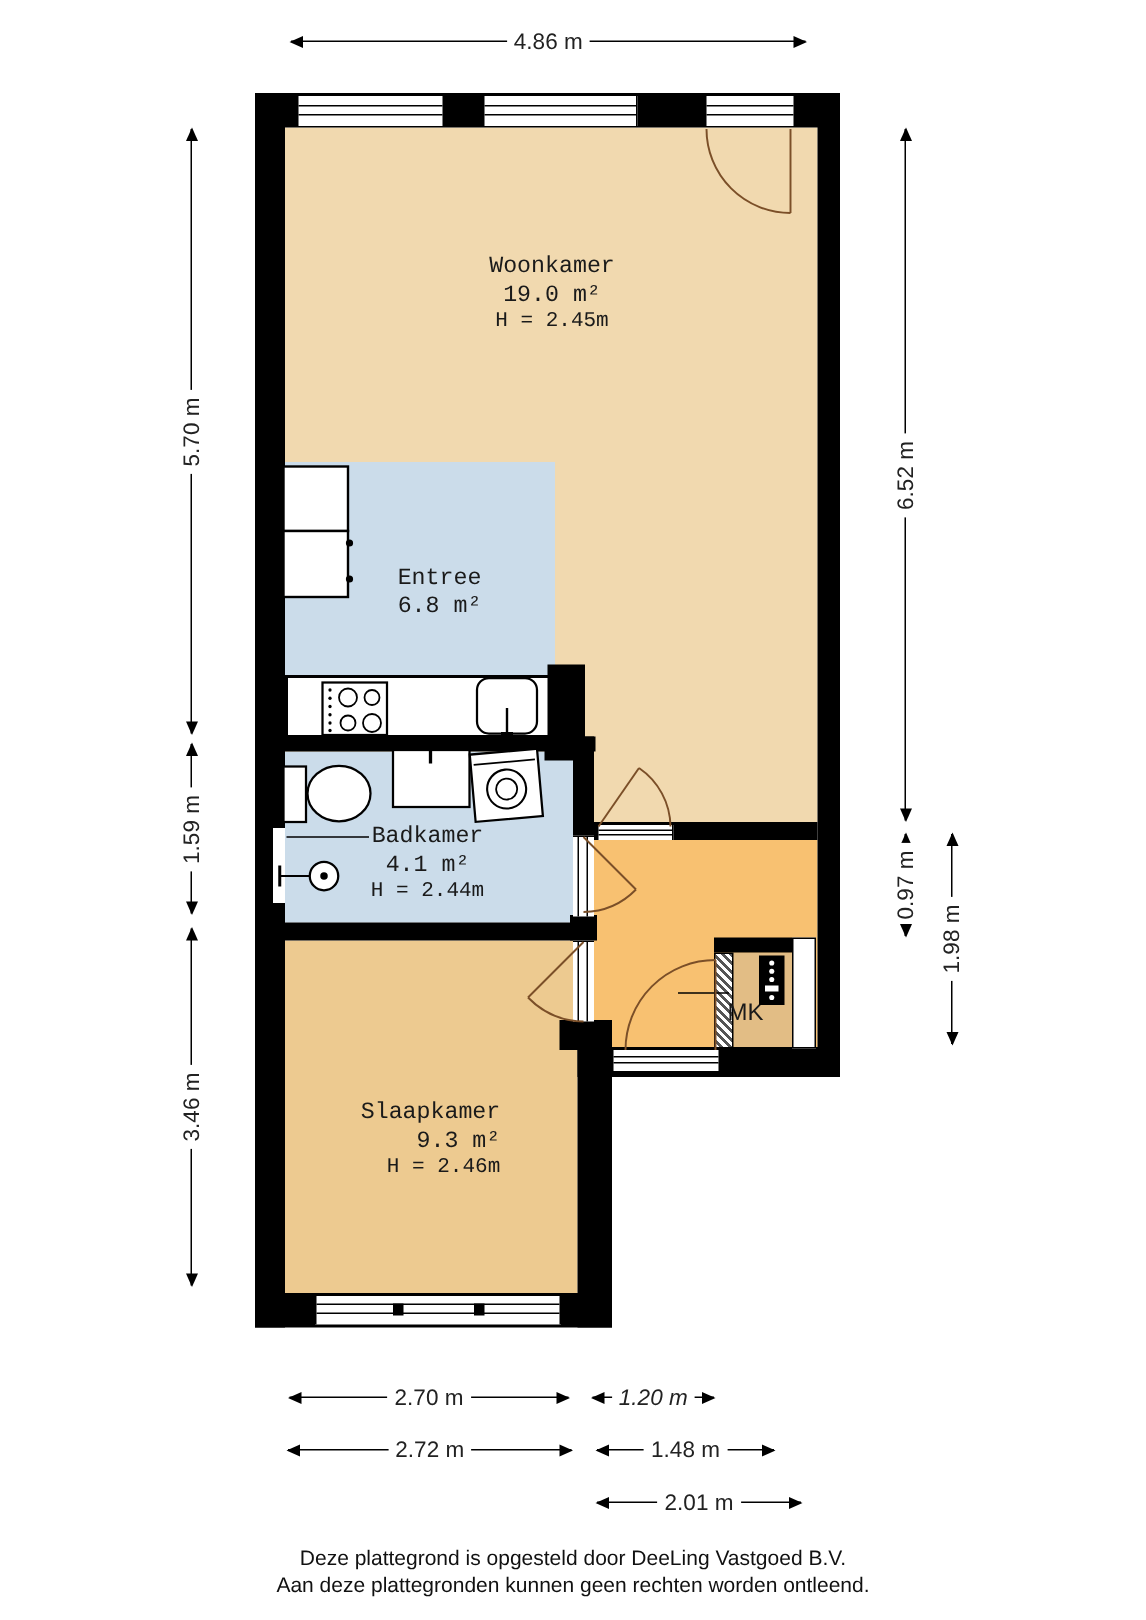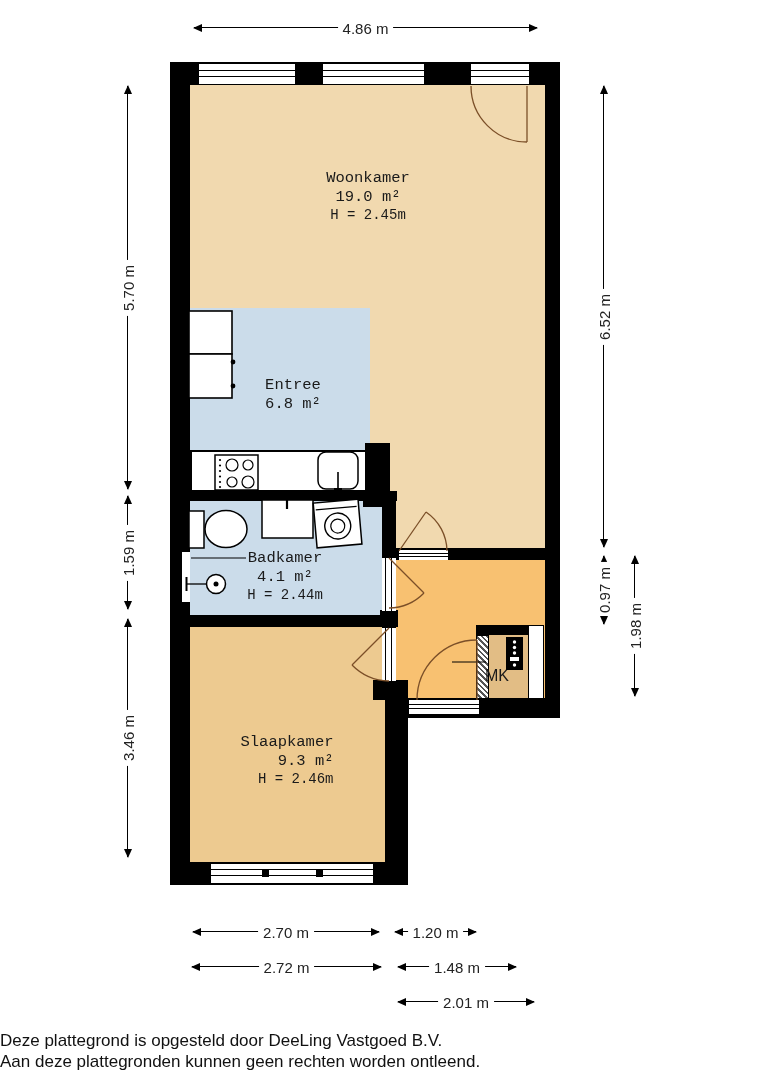--- a/index.html
+++ b/index.html
@@ -46,21 +46,21 @@
   .dim-h::before{left:0;border-right:9px solid #000;}
   .dim-h::after{right:0;border-left:9px solid #000;}
   .dim-v{width:14px;}
   .dim-v .line{position:absolute;top:1px;bottom:1px;left:6px;border-left:1px solid #000;}
   .dim-v::before,.dim-v::after{content:'';position:absolute;left:3px;border-left:4px solid transparent;border-right:4px solid transparent;}
   .dim-v::before{top:0;border-bottom:9px solid #000;}
   .dim-v::after{bottom:0;border-top:9px solid #000;}
   .dim .lbl{position:absolute;left:50%;top:50%;transform:translate(-50%,-50%);background:#fff;padding:0 5px;white-space:nowrap;}
   .dim-v .lbl{transform:translate(-50%,-50%) rotate(-90deg);}
 
-  .footer{position:absolute;left:0;width:764px;font-size:17px;color:#111;line-height:1.25;}
+  .footer{position:absolute;left:0;width:764px;text-align:center;font-size:14px;color:#111;line-height:1.25;}
   svg.overlay{position:absolute;left:0;top:0;z-index:6;pointer-events:none;}
 </style>
 </head>
 <body>
 
 <div id="canvas">
 
   <div class="fill fill-woonkamer" style="left:190px;top:85px;width:355px;height:463px;"></div>
   <div class="fill fill-keuken" style="left:188px;top:308px;width:182px;height:142px;"></div>
   <div class="counter" style="left:190px;top:450px;width:178px;height:42px;"></div>
@@ -147,21 +147,21 @@
       <span class="lbl">0.97 m</span>
   </div>
   <div class="dim dim-v" style="left:628px;top:555px;height:142px;">
     <div class="line"></div>
       <span class="lbl">1.98 m</span>
   </div>
   <div class="dim dim-h" style="left:192px;top:925px;width:188px;">
     <div class="line"></div>
       <span class="lbl">2.70 m</span>
   </div>
-  <div class="dim dim-h" style="left:394px;top:925px;width:83px;">
+  <div class="dim dim-h" style="left:394px;top:925px;width:83px;font-style:italic;">
     <div class="line"></div>
       <span class="lbl">1.20 m</span>
   </div>
   <div class="dim dim-h" style="left:191px;top:960px;width:191px;">
     <div class="line"></div>
       <span class="lbl">2.72 m</span>
   </div>
   <div class="dim dim-h" style="left:397px;top:960px;width:120px;">
     <div class="line"></div>
       <span class="lbl">1.48 m</span>

